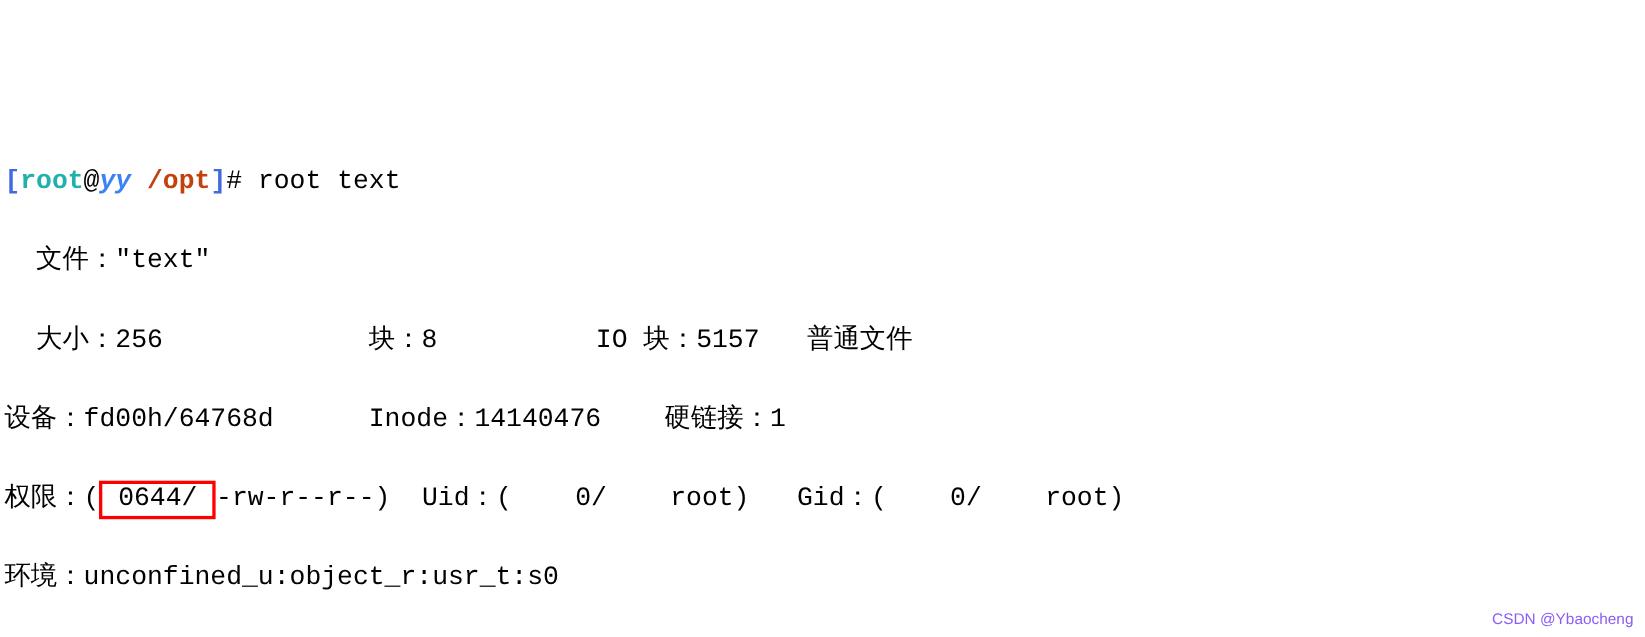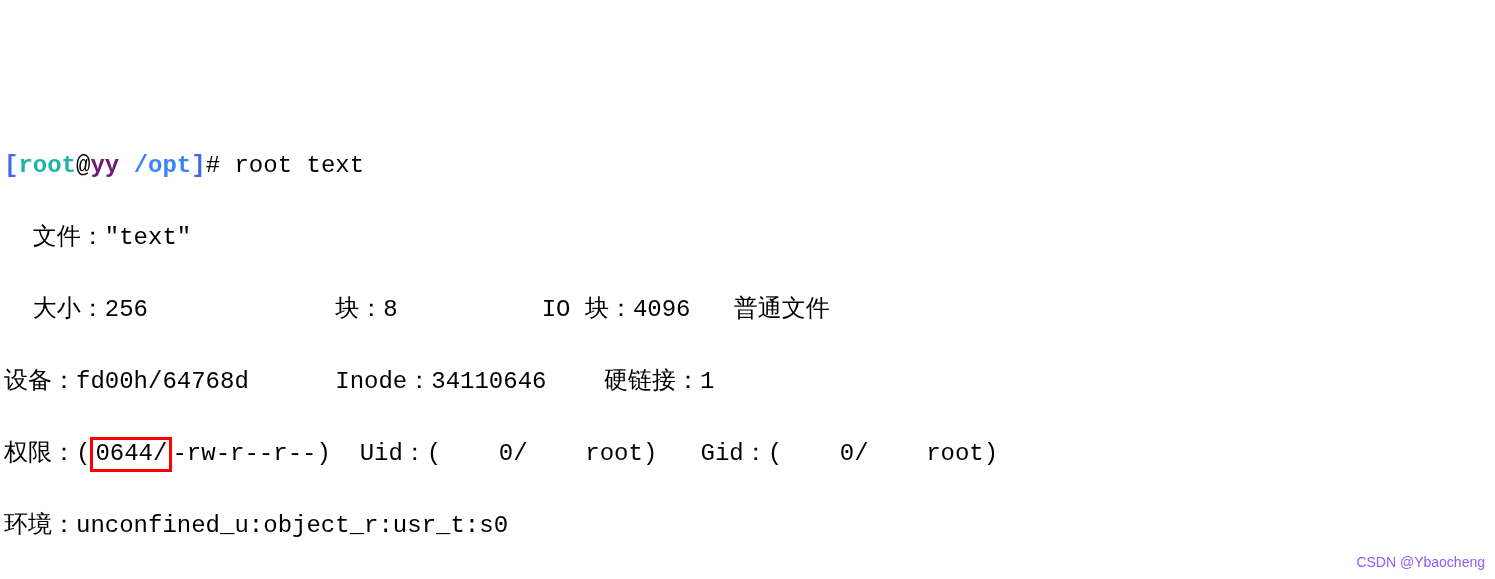--- a/index.html
+++ b/index.html
@@ -13,49 +13,49 @@
     white-space: pre;
     width: 1495px;
     height: 579px;
     box-sizing: border-box;
     position: relative;
   }
   .line { display: block; }
   .bracket { color: #4169e1; font-weight: bold; }
   .root { color: #20b2aa; font-weight: bold; text-align: right; }
   .at { color: #000000; }
-  .host { color: #701a75; font-weight: bold; }
-  .path { color: #3b82f6; font-weight: bold; }
+  .host { color: #3b82f6; font-weight: bold; font-style: italic; }
+  .path { color: #c2410c; font-weight: bold; }
   .hash { color: #000000; }
   .cmd { color: #000000; }
   .redbox {
     border: 3px solid #ff0000;
-    padding: 0 2px;
+    padding: 0 14px;
     display: inline-block;
     line-height: 1.2;
   }
   .watermark {
     position: absolute;
     bottom: 6px;
     right: 10px;
     color: #8b5cf6;
     font-size: 14px;
     font-family: Arial, sans-serif;
     white-space: normal;
   }
 </style>
 </head>
 <body>
 
 
 
 <span class="line"><span class="bracket">[</span><span class="root">root</span><span class="at">@</span><span class="host">yy</span><span> </span><span class="path">/opt</span><span class="bracket">]</span><span class="hash"># </span><span class="cmd">root text</span></span>
 <span class="line">  文件："text"</span>
-<span class="line">  大小：256             块：8          IO 块：4096   普通文件</span>
-<span class="line">设备：fd00h/64768d      Inode：34110646    硬链接：1</span>
+<span class="line">  大小：256             块：8          IO 块：5157   普通文件</span>
+<span class="line">设备：fd00h/64768d      Inode：14140476    硬链接：1</span>
 <span class="line"><span>权限：(</span><span class="redbox">0644/</span><span>-rw-r--r--)  Uid：(    0/    root)   Gid：(    0/    root)</span></span>
 <span class="line">环境：unconfined_u:object_r:usr_t:s0</span>
 
 
 
 
 
 
 
 

